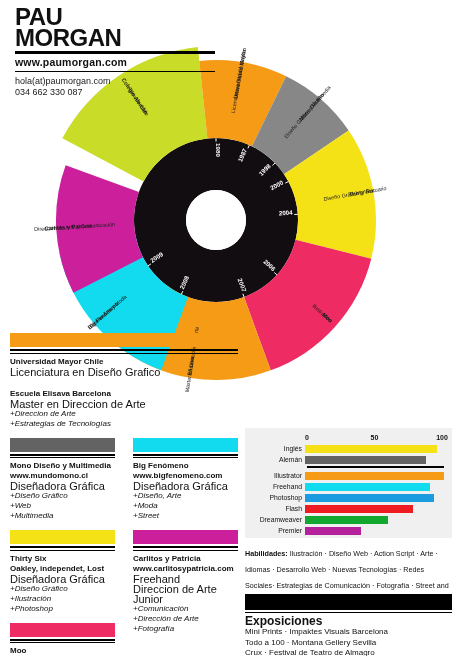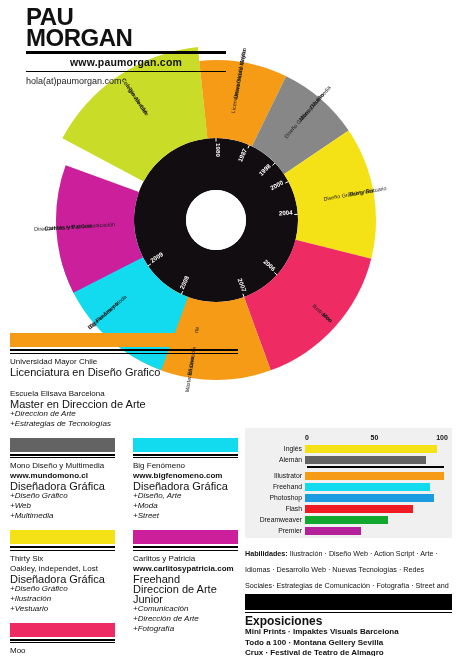--- a/index.html
+++ b/index.html
@@ -7,41 +7,41 @@
   body {
     width:460px; height:656px;
     background:#ffffff;
     font-family:"Liberation Sans", sans-serif;
     color:#111;
     position:relative;
     overflow:hidden;
   }
 
   
-  #header { position:absolute; left:26px; top:6px; width:200px; z-index:40; }
+  #header { position:absolute; left:15px; top:6px; width:200px; z-index:40; }
   .logo-line { font-weight:bold; font-size:24px; line-height:21px; letter-spacing:-0.5px; }
   .rule-thick { border-top:3px solid #000; margin-top:3px; }
   .rule-thin  { border-top:1px solid #000; margin-top:2px; }
-  .site { font-weight:bold; font-size:10.5px; letter-spacing:0.2px; padding:2px 0 1px;text-align:center; }
+  .site { font-weight:bold; font-size:10.5px; letter-spacing:0.2px; padding:2px 0 1px; }
   .contact { font-size:9px; line-height:11px; padding-top:4px; color:#1a1a1a; }
 
   
   #sunburst { position:absolute; left:28px; top:20px; width:432px; height:390px; z-index:10; }
   #sunburst svg { display:block; }
   .seg-label { font-size:5.6px; font-weight:bold; fill:#1a1a1a; }
   .seg-sub   { font-size:5.4px; fill:#1a1a1a; }
   .year-lbl  { font-size:6.2px; font-weight:bold; fill:#ffffff; }
 
   
   #legend { position:absolute; left:10px; top:333px; width:228px; z-index:20; }
   .legend-col { width:105px; }
   .swatch { height:14px; width:100%; }
   .sw-rule-thick { border-top:2.5px solid #000; margin-top:2px; }
   .sw-rule-thin { border-top:1px solid #000; margin-top:1.5px; }
-  .org-name { font-weight:normal; font-size:8px; line-height:10px; padding-top:3px; }
+  .org-name { font-weight:bold; font-size:8px; line-height:10px; padding-top:3px; }
   .org-url  { font-weight:bold; font-size:8px; line-height:10px; }
   .org-role { font-size:11px; line-height:10px; }
   .org-item { font-size:8px; line-height:10px; font-style:italic; }
   .block { margin-bottom:9px; }
   .two-col { display:flex; gap:18px; }
 
   
   #skills { position:absolute; left:245px; top:428px; width:207px; height:110px;
             background:#f0f0f0; z-index:20; padding:6px 8px 4px 8px; }
   .axis { position:relative; height:10px; margin-left:54px; margin-right:2px; }
@@ -53,32 +53,33 @@
   .bar-div { height:2px; background:#000; margin:2px 0 3px 54px; }
 
   
   #habilidades { position:absolute; left:245px; top:546px; width:207px; z-index:20;
                  font-size:7.2px; line-height:16px; }
   #habilidades b { font-weight:bold; }
   #expo { position:absolute; left:245px; top:594px; width:207px; z-index:20; }
   .expo-bar { height:16px; background:#000; }
   .expo-rule { border-top:1.5px solid #000; margin-top:2px; }
   .expo-title { font-weight:bold; font-size:12px; line-height:11px; padding-top:3px; }
-  .expo-line { font-size:8px; line-height:10.5px;font-weight:bold; }
+  .expo-line { font-size:8px; line-height:10.5px; }
 </style>
 </head>
 <body>
 
 <div id="header">
   <div class="logo-line">PAU</div>
   <div class="logo-line">MORGAN</div>
   <div class="rule-thick"></div>
   <div class="site">www.paumorgan.com</div>
   <div class="rule-thin"></div>
   <div class="contact">hola(at)paumorgan.com</div>
+  <div class="contact" style="padding-top:0">034 662 330 087</div>
 </div>
 
 <div id="sunburst">
   <svg width="432" height="390" viewBox="0 0 432 390">
     <g id="sun-g">
         <path d="M188,118 A82,82 0 1 1 187.9856883002063,118.00000124893141 L187.9947640122706,170.00000045692613 A30,30 0 1 0 188,170 Z" fill="#120d11"></path>
         <path d="M34.367118842546745,118.31194807525495 A174,174 0 0 1 169.8120473914283,26.953190205920436 L179.42866601205242,118.44920457980159 A82,82 0 0 0 115.598297385568,161.50333185155694 Z" fill="#c8dc28"></path>
         <text x="105.23945028632949" y="77.30243926185382" transform="rotate(56,105.23945028632949,77.30243926185382)" text-anchor="middle" class="seg-label">Colegio Alemán</text>
         <text x="108.87420415888934" y="82.6911834834616" transform="rotate(56,108.87420415888934,82.6911834834616)" text-anchor="middle" class="seg-sub">Temuco-Chile</text>
         <path d="M171.27544587717546,40.87649674107627 A160,160 0 0 1 258.1393834862524,56.19295259213328 L223.94643403670435,126.29888820346831 A82,82 0 0 0 179.42866601205242,118.44920457980159 Z" fill="#f59b16"></path>
@@ -156,21 +157,21 @@
         </div>
         <div class="block">
           <div class="swatch" style="background:#f5e216"></div>
         <div class="sw-rule-thick"></div>
         <div class="sw-rule-thin"></div>
           <div class="org-name">Thirty Six</div>
           <div class="org-name" style="padding-top:0">Oakley, independet, Lost</div>
           <div class="org-role">Diseñadora Gráfica</div>
           <div class="org-item">+Diseño Gráfico</div>
           <div class="org-item">+Ilustración</div>
-          <div class="org-item">+Vestuario</div>
+          <div class="org-item">+Photoshop</div>
         </div>
         <div class="block">
           <div class="swatch" style="background:#ef2b63"></div>
         <div class="sw-rule-thick"></div>
         <div class="sw-rule-thin"></div>
           <div class="org-name">Moo</div>
         </div>
       </div>
     <div class="legend-col" id="legend-colB">
         <div class="block">

